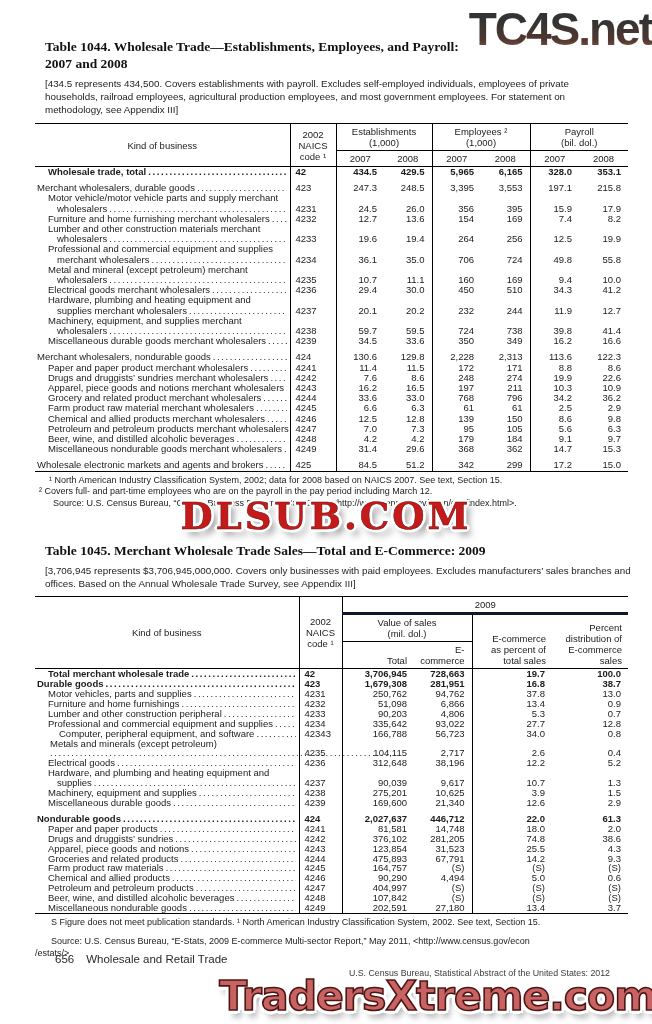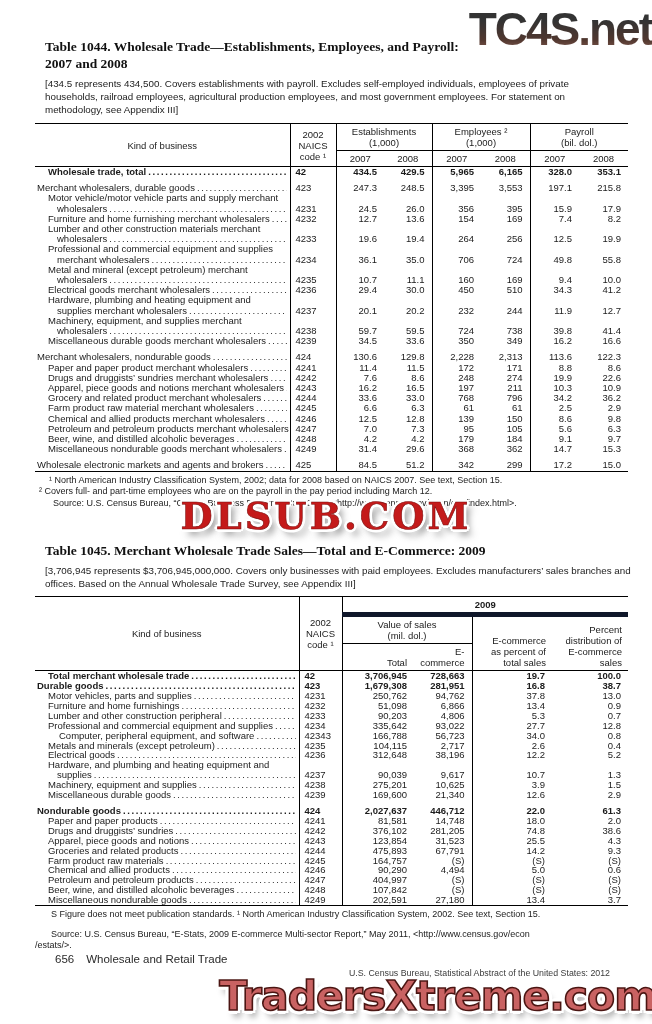--- a/index.html
+++ b/index.html
@@ -23,21 +23,21 @@
   .t45{margin-top:6px;}
   th{font-weight:normal;font-size:9.5px;line-height:11px;padding:2px 2px;}
   td{padding:0;vertical-align:bottom;line-height:10.2px;}
   .t45 td{line-height:9.9px;}
   .bl{border-left:1px solid #000;}
   .h-kob{vertical-align:middle;text-align:center;}
   .h-naics{vertical-align:middle;text-align:center;white-space:pre-line;}
   .h-grp{text-align:center;white-space:pre-line;border-bottom:1px solid #000;}
   .h-yr{text-align:center;}
   .hb{border-bottom:1.5px solid #000;margin-left:14px;}
-  .h-2009{text-align:center;border-bottom:5px solid #0f172a;font-weight:bold;}
+  .h-2009{text-align:center;border-bottom:3px solid #0f172a;}
   .h-vos{text-align:center;white-space:pre-line;border-bottom:1px solid #000;}
   .h-pct,.h-dist{vertical-align:bottom;text-align:right;white-space:pre-line;padding-right:6px;}
   .h-sub{text-align:right;vertical-align:bottom;padding-right:7px;}
   .kob .ln{display:flex;align-items:baseline;}
   .kob .ln span:first-child{white-space:nowrap;}
   .dots{flex:1 1 auto;overflow:hidden;white-space:nowrap;margin:0 3px 0 2px;}
   .dots::after{content:"..................................................................................";letter-spacing:1.6px;}
   .naics{padding-left:5px;}
   .num{text-align:right;padding-right:7px;}
   tr.b{font-weight:bold;}
@@ -604,21 +604,21 @@
               </div>
             </td>
             <td class="naics bl">42343</td>
             <td class="num bl">166,788</td>
             <td class="num">56,723</td>
             <td class="num bl">34.0</td>
             <td class="num">0.8</td>
           </tr>
           <tr>
             <td class="kob">
-              <div class="ln" style="padding-left: 13px;">
+              <div class="ln" style="padding-left: 13px; flex-direction: column;">
                 <span>Metals and minerals (except petroleum)</span>
                 <span class="dots"></span>
               </div>
             </td>
             <td class="naics bl">4235</td>
             <td class="num bl">104,115</td>
             <td class="num">2,717</td>
             <td class="num bl">2.6</td>
             <td class="num">0.4</td>
           </tr>

